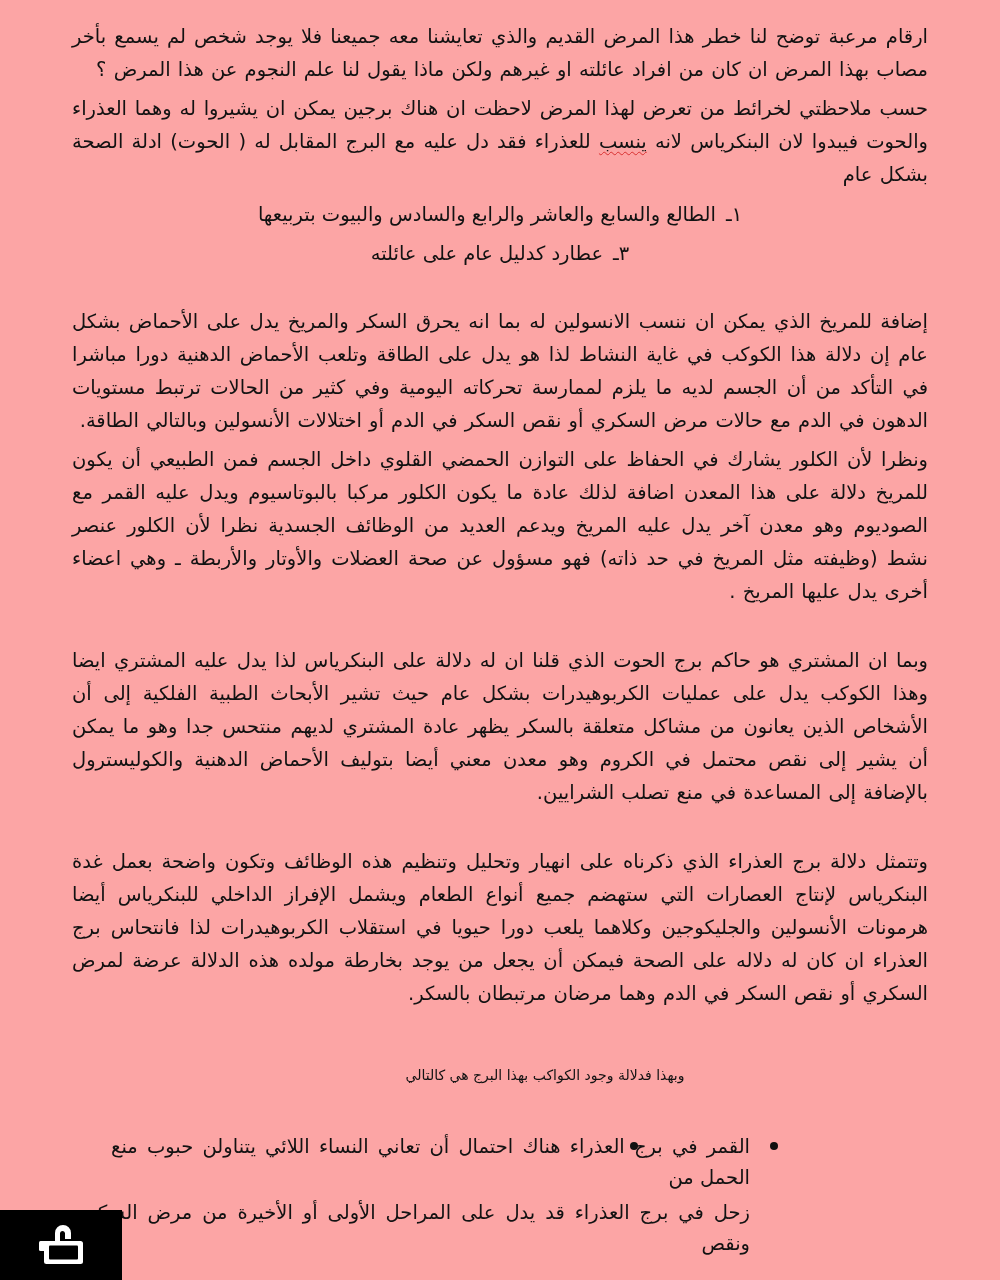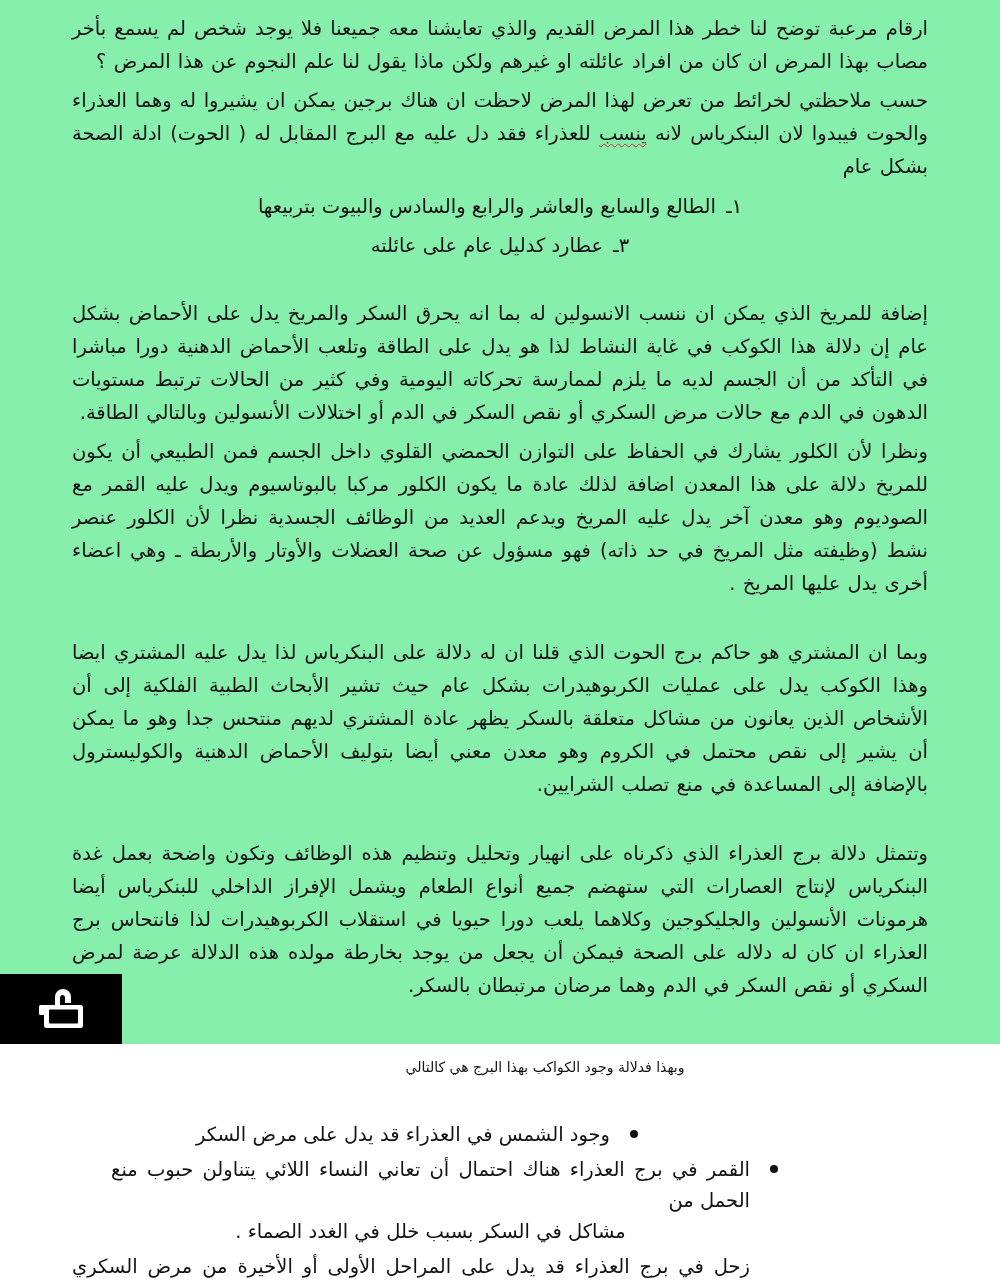--- a/index.html
+++ b/index.html
@@ -13,24 +13,24 @@
     height: 1280px;
     position: relative;
     overflow: hidden;
     font-family: "DejaVu Sans", "Liberation Serif", serif;
     color: #111111;
   }
 
   #page {
     position: relative;
     width: 1000px;
-    height: 1044px;
-    background: #86efac;
+    height: 1280px;
+    background: #fca5a5;
     box-sizing: border-box;
-    padding: 12px 72px 0 72px;
+    padding: 20px 72px 0 72px;
   }
 
   .doc-body {
     direction: rtl;
     text-align: justify;
     text-align-last: auto;
   }
 
   p.para {
     margin: 0 0 0 0;
@@ -179,25 +179,24 @@
     <p class="para">وتتمثل دلالة برج العذراء الذي ذكرناه على انهيار وتحليل وتنظيم هذه الوظائف وتكون واضحة بعمل غدة البنكرياس لإنتاج العصارات التي ستهضم جميع أنواع الطعام ويشمل الإفراز الداخلي للبنكرياس أيضا هرمونات الأنسولين والجليكوجين وكلاهما يلعب دورا حيويا في استقلاب الكربوهيدرات لذا فانتحاس برج العذراء ان كان له دلاله على الصحة فيمكن أن يجعل من يوجد بخارطة مولده هذه الدلالة عرضة لمرض السكري أو نقص السكر في الدم وهما مرضان مرتبطان بالسكر.</p>
 
     <div class="gap-xl"></div>
 
     <p class="bullets-intro">وبهذا فدلالة  وجود الكواكب بهذا البرج هي كالتالي</p>
 
     <div class="gap-md"></div>
 
     <ul class="bullet-list">
       <li class="b1">
-        <span class="dot"></span><span>وجود الشمس في العذراء قد يدل على مرض السكر</span>
+        <span class="dot"></span>
       </li>
       <li class="b2">
         <span class="dot"></span><span>القمر في برج العذراء هناك احتمال أن تعاني النساء اللائي يتناولن حبوب منع الحمل من</span>
-        <span class="bullet-line2">مشاكل في السكر بسبب خلل في الغدد الصماء .</span>
       </li>
       <li class="b3">
         <span>زحل في برج العذراء قد يدل على المراحل الأولى أو الأخيرة من مرض السكري ونقص</span>
         
       </li>
     </ul>
 
   </div>
 
   <div id="unlock-badge">

